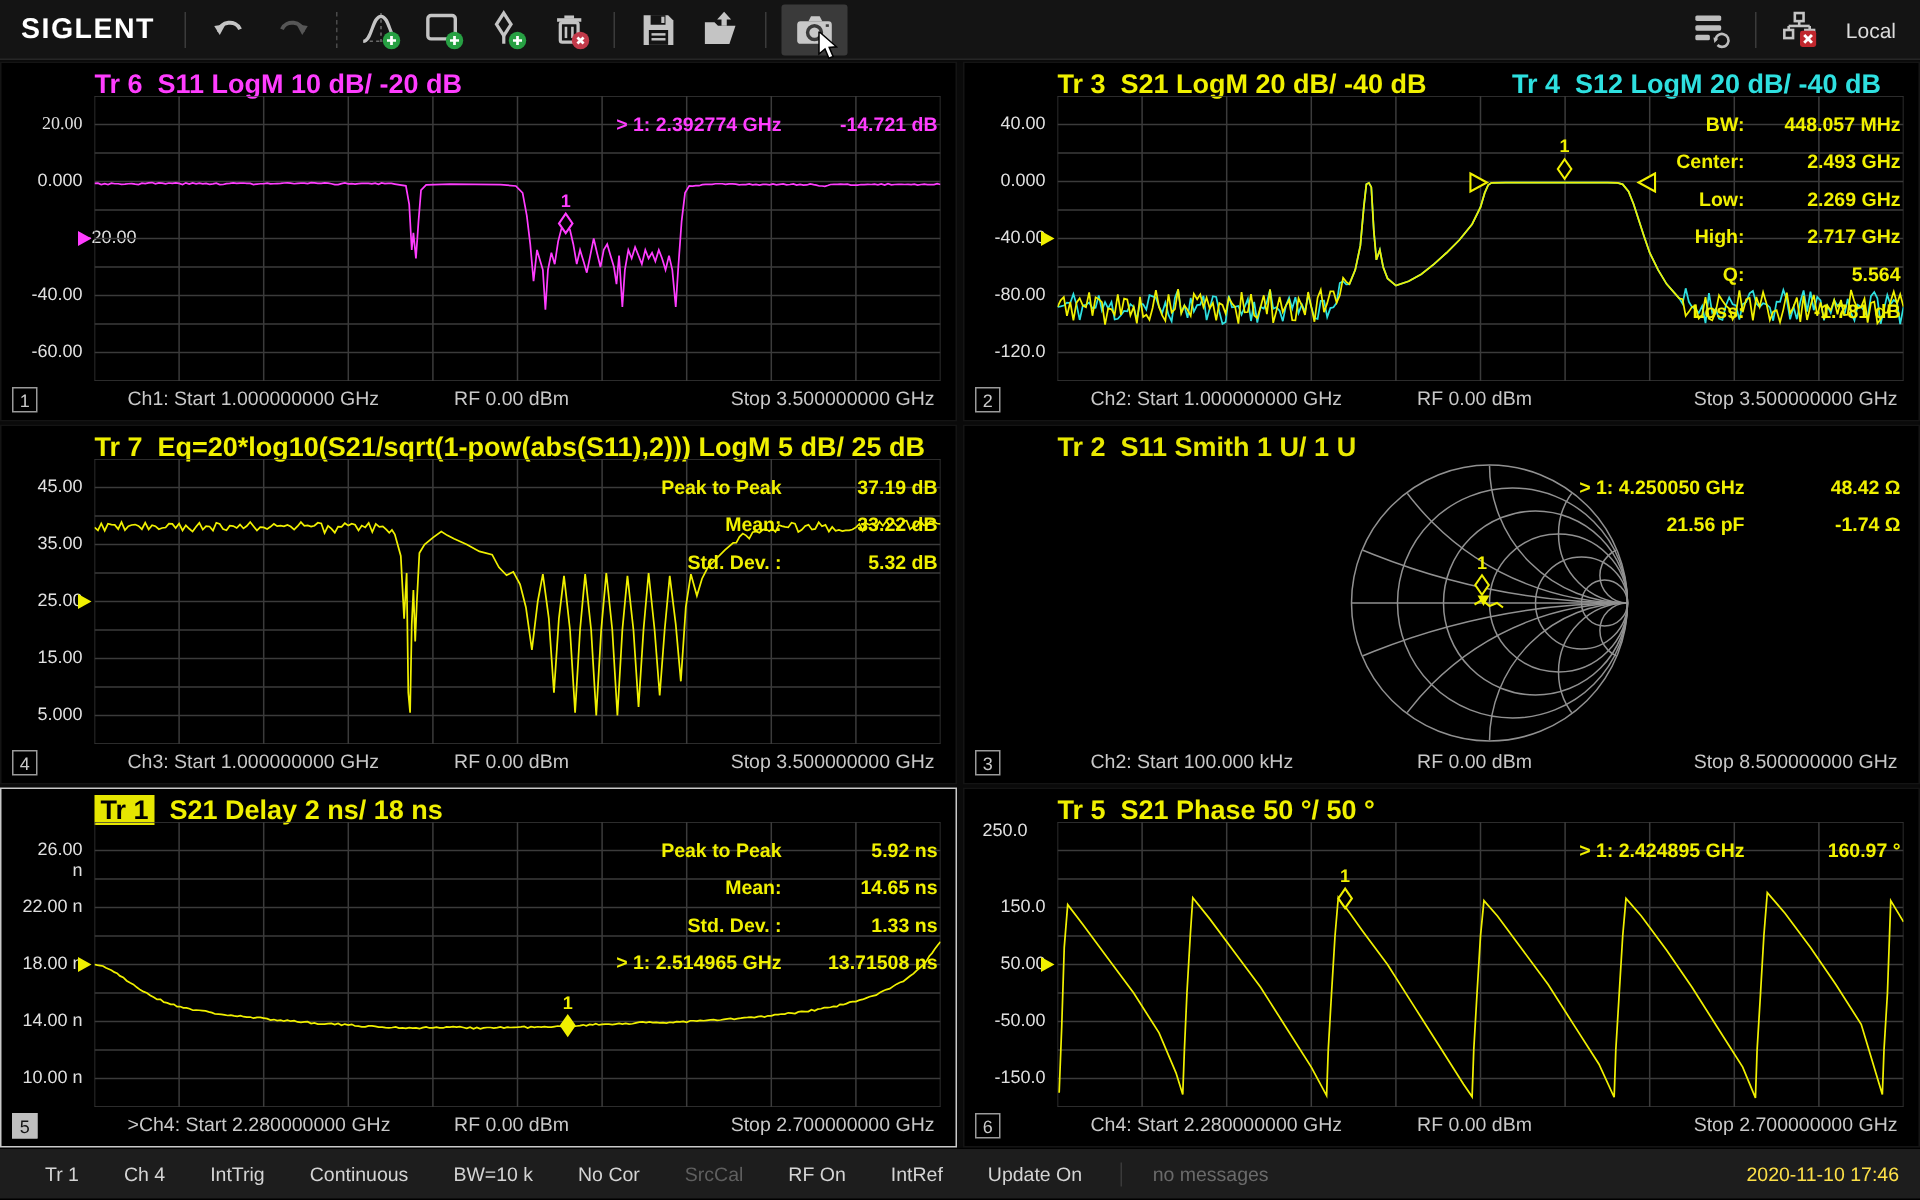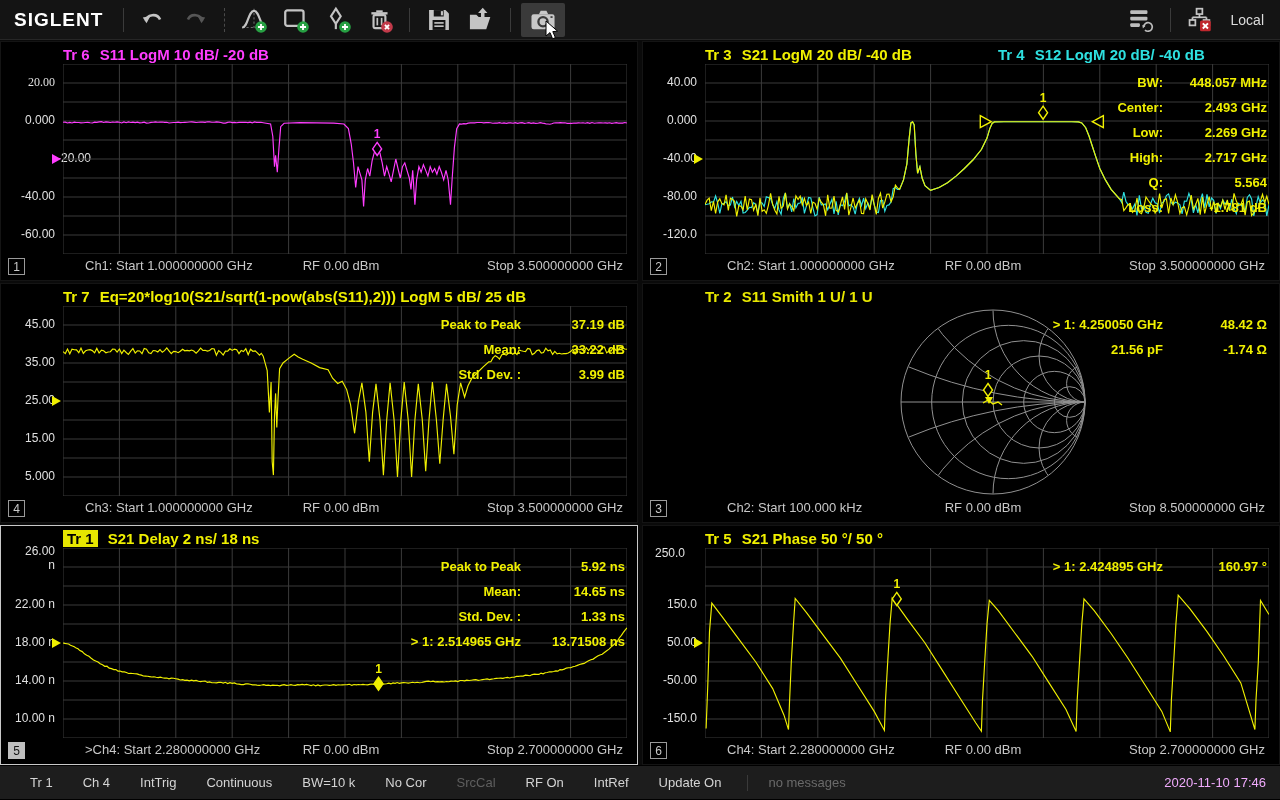--- a/index.html
+++ b/index.html
@@ -18,21 +18,21 @@
   .tbtn.highlight { background:#3a3a3a; border-radius:2px; width:44px; }
   .tb-right { margin-left:auto; display:flex; align-items:center; }
   .local { color:#dcdcdc; font-size:14px; margin:0 16px 0 10px; }
   .cursor-arrow { position:absolute; left:545px; top:21px; z-index:50; }
 
   
   #panels { height:725px; background:#0a0a0a; display:grid;
     grid-template-columns:638px 638px; grid-auto-rows:240px; gap:2px 4px; padding-top:1px; }
   .panel { position:relative; background:#000; border:1px solid #141414; overflow:hidden; }
   .panel.active { border:1px solid #c9c9c9; }
-  .ptitle { position:absolute; top:4px; font-size:15px; font-weight:700; white-space:nowrap; }
+  .ptitle { position:absolute; top:4px; font-size:18px; font-weight:700; white-space:nowrap; }
   .ptitle .ttag { margin-right:10px; }
   .ptitle .ttag.hl { background:#e6e600; color:#000; padding:0 4px; }
   .ylab { position:absolute; width:54px; text-align:right; color:#e0e0e0; font-size:12px; }
   .refarrow { position:absolute; left:51px; width:0; height:0;
     border-top:5px solid transparent; border-bottom:5px solid transparent;
     border-left:9px solid #fff; }
   .readouts { position:absolute; right:12px; top:28px; z-index:5; }
   .rrow { display:flex; justify-content:flex-end; line-height:25px; font-size:13px; font-weight:700; }
   .rrow .rlab { text-align:right; }
   .rrow .rval { width:104px; text-align:right; }
@@ -46,21 +46,21 @@
   .frf { position:absolute; left:340px; top:4px; transform:translateX(-50%); }
   .fstop { position:absolute; right:14px; top:4px; }
 
   
   .statusbar { height:34px; background:#1d1d1d; display:flex; align-items:center;
     font-size:13px; color:#d4d4d4; border-top:1px solid #000; }
   .sitem { margin-left:30px; white-space:nowrap; }
   .sitem.dim { color:#5f5f5f; }
   .ssep { width:1px; height:16px; background:#3a3a3a; margin-left:26px; }
   .smsg { margin-left:20px; color:#6a6a6a; }
-  .sdate { margin-left:auto; margin-right:14px; color:#f0abfc; }
+  .sdate { margin-left:auto; margin-right:14px; color:#fde047; }
 </style>
 </head>
 <body>
 
 <div class="toolbar">
   <span class="brand">SIGLENT</span>
   <div class="vsep"></div>
 
   <div class="tbtn">
     <svg width="26" height="26" viewBox="0 0 24 24">
@@ -177,20 +177,26 @@
 
 <div id="panels">
     <div class="panel">
       <div class="ptitle" style="left: 62px; color: rgb(255, 61, 255);"><span class="ttag">Tr 6</span><span>S11 LogM 10 dB/ -20 dB</span></div>
       <span class="ylab" style="top: 33px; left: 0px; font-family: Liberation Serif, serif;">20.00</span>
       <span class="ylab" style="top: 71px; left: 0px;">0.000</span>
       <span class="ylab" style="top: 109px; left: 0px; margin-left: 36px;">-20.00</span>
       <span class="ylab" style="top: 147px; left: 0px;">-40.00</span>
       <span class="ylab" style="top: 185px; left: 0px;">-60.00</span>
       <div class="refarrow" style="top: 112px; border-left-color: rgb(255, 61, 255);"></div>
+      <div class="readouts" style="color: rgb(255, 61, 255);">
+        <div class="rrow">
+          <span class="rlab">&gt; 1:  2.392774 GHz</span>
+          <span class="rval">-14.721 dB</span>
+        </div>
+      </div>
       <svg class="plot" width="564" height="190">
         <line x1="0.0" y1="0" x2="0.0" y2="190" stroke="#3b3b3b" stroke-width="1"></line>
         <line x1="56.4" y1="0" x2="56.4" y2="190" stroke="#3b3b3b" stroke-width="1"></line>
         <line x1="112.8" y1="0" x2="112.8" y2="190" stroke="#3b3b3b" stroke-width="1"></line>
         <line x1="169.2" y1="0" x2="169.2" y2="190" stroke="#3b3b3b" stroke-width="1"></line>
         <line x1="225.6" y1="0" x2="225.6" y2="190" stroke="#3b3b3b" stroke-width="1"></line>
         <line x1="282.0" y1="0" x2="282.0" y2="190" stroke="#3b3b3b" stroke-width="1"></line>
         <line x1="338.4" y1="0" x2="338.4" y2="190" stroke="#3b3b3b" stroke-width="1"></line>
         <line x1="394.8" y1="0" x2="394.8" y2="190" stroke="#3b3b3b" stroke-width="1"></line>
         <line x1="451.2" y1="0" x2="451.2" y2="190" stroke="#3b3b3b" stroke-width="1"></line>
@@ -215,21 +221,21 @@
       </svg>
       <div class="pfooter">
         <span class="winbox">1</span>
         <span class="fch">Ch1: Start 1.000000000 GHz</span>
         <span class="frf">RF 0.00 dBm</span>
         <span class="fstop">Stop 3.500000000 GHz</span>
       </div>
     </div>
     <div class="panel">
       <div class="ptitle" style="left: 62px; color: rgb(240, 240, 0);"><span class="ttag">Tr 3</span><span>S21 LogM 20 dB/ -40 dB</span></div>
-      <div class="ptitle" style="left: 355px; color: rgb(46, 224, 224);"><span class="ttag">Tr 4</span><span>S12 LogM 20 dB/ -40 dB</span></div>
+      <div class="ptitle" style="left: 365px; color: rgb(46, 224, 224);"><span class="ttag">Tr 4</span><span>S12 LogM 20 dB/ -40 dB</span></div>
       <span class="ylab" style="top: 33px; left: 0px;">40.00</span>
       <span class="ylab" style="top: 71px; left: 0px;">0.000</span>
       <span class="ylab" style="top: 109px; left: 0px;">-40.00</span>
       <span class="ylab" style="top: 147px; left: 0px;">-80.00</span>
       <span class="ylab" style="top: 185px; left: 0px;">-120.0</span>
       <div class="refarrow" style="top: 112px; border-left-color: rgb(240, 240, 0);"></div>
       <div class="readouts" style="color: rgb(240, 240, 0);">
         <div class="rrow">
           <span class="rlab">BW:</span>
           <span class="rval">448.057 MHz</span>
@@ -306,21 +312,21 @@
         <div class="rrow">
           <span class="rlab">Peak to Peak</span>
           <span class="rval">37.19 dB</span>
         </div>
         <div class="rrow">
           <span class="rlab">Mean:</span>
           <span class="rval">33.22 dB</span>
         </div>
         <div class="rrow">
           <span class="rlab">Std. Dev. :</span>
-          <span class="rval">3.99 dB</span>
+          <span class="rval">5.32 dB</span>
         </div>
       </div>
       <svg class="plot" width="564" height="190">
         <line x1="0.0" y1="0" x2="0.0" y2="190" stroke="#3b3b3b" stroke-width="1"></line>
         <line x1="56.4" y1="0" x2="56.4" y2="190" stroke="#3b3b3b" stroke-width="1"></line>
         <line x1="112.8" y1="0" x2="112.8" y2="190" stroke="#3b3b3b" stroke-width="1"></line>
         <line x1="169.2" y1="0" x2="169.2" y2="190" stroke="#3b3b3b" stroke-width="1"></line>
         <line x1="225.6" y1="0" x2="225.6" y2="190" stroke="#3b3b3b" stroke-width="1"></line>
         <line x1="282.0" y1="0" x2="282.0" y2="190" stroke="#3b3b3b" stroke-width="1"></line>
         <line x1="338.4" y1="0" x2="338.4" y2="190" stroke="#3b3b3b" stroke-width="1"></line>
@@ -392,21 +398,21 @@
       </svg>
       <div class="pfooter">
         <span class="winbox">3</span>
         <span class="fch">Ch2: Start 100.000 kHz</span>
         <span class="frf">RF 0.00 dBm</span>
         <span class="fstop">Stop 8.500000000 GHz</span>
       </div>
     </div>
     <div class="panel active">
       <div class="ptitle" style="left: 62px; color: rgb(240, 240, 0);"><span class="ttag hl">Tr 1</span><span>S21 Delay 2 ns/ 18 ns</span></div>
-      <span class="ylab" style="top: 18px; left: 0px; padding-left: 24px;">26.00 n</span>
+      <span class="ylab" style="top: 33px; left: 0px; padding-left: 24px;">26.00 n</span>
       <span class="ylab" style="top: 71px; left: 0px;">22.00 n</span>
       <span class="ylab" style="top: 109px; left: 0px;">18.00 n</span>
       <span class="ylab" style="top: 147px; left: 0px;">14.00 n</span>
       <span class="ylab" style="top: 185px; left: 0px;">10.00 n</span>
       <div class="refarrow" style="top: 112px; border-left-color: rgb(240, 240, 0);"></div>
       <div class="readouts" style="color: rgb(240, 240, 0);">
         <div class="rrow">
           <span class="rlab">Peak to Peak</span>
           <span class="rval">5.92 ns</span>
         </div>

